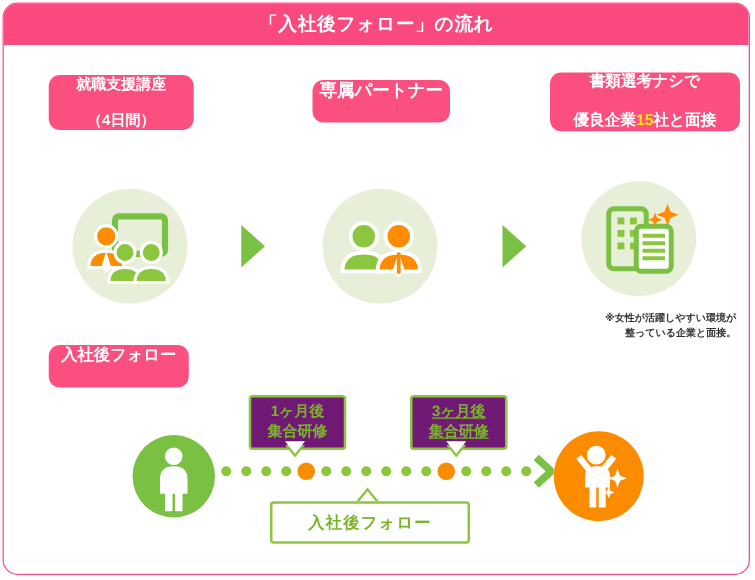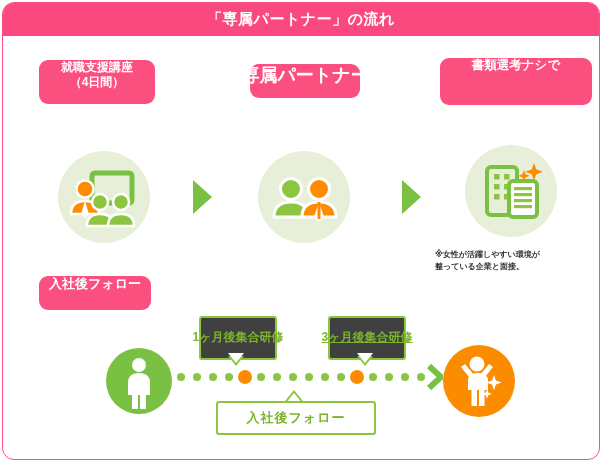--- a/index.html
+++ b/index.html
@@ -45,30 +45,30 @@
 
   
   .pill {
     position: absolute;
     background: #fb4f80;
     color: #ffffff;
     border-radius: 9px;
     display: flex;
     flex-direction: column;
     align-items: center;
-    justify-content: flex-start;
+    justify-content: space-between;
     font-weight: bold;
     line-height: 1.25;
     text-align: center;
   }
   .pill .ln { display: block; white-space: nowrap; }
   .hl { color: #ffe800; }
 
   #pill-course  { left: 36px;  top: 57px;  width: 116px; height: 44px; font-size: 12px; }
-  #pill-partner { left: 247px; top: 61px;  width: 110px; height: 34px; font-size: 18px; }
+  #pill-partner { left: 247px; top: 61px;  width: 110px; height: 34px; font-size: 14px; }
   #pill-interview { left: 437px; top: 55px; width: 152px; height: 47px; font-size: 12.5px; }
   #pill-follow  { left: 36px;  top: 273px; width: 112px; height: 34px; font-size: 13px; }
 
   
   .bigcircle {
     position: absolute;
     width: 92px;
     height: 92px;
     border-radius: 50%;
     background: #e7efd8;
@@ -88,21 +88,21 @@
   }
   #tri-1 { left: 190px; top: 177px; }
   #tri-2 { left: 399px; top: 177px; }
 
   
   #note {
     position: absolute;
     left: 432px;
     top: 246px;
     width: 154px;
-    text-align: left;
+    text-align: right;
     font-size: 8px;
     line-height: 1.45;
     color: #333333;
     font-weight: bold;
   }
 
   
   #circle-start {
     position: absolute;
     left: 103px;
@@ -123,28 +123,28 @@
   }
   #circle-start svg, #circle-end svg { position: absolute; left: 0; top: 0; }
 
   #dot-track { position: absolute; left: 170px; top: 360px; }
 
   
   .bubble {
     position: absolute;
     border: 2px solid #8cc63e;
     border-radius: 3px;
-    background: #404040;
+    background: #701a75;
     color: #7ab42b;
     font-weight: bold;
     font-size: 12px;
     line-height: 1.3;
     text-align: center;
     display: flex;
-    flex-direction: row;
+    flex-direction: column;
     align-items: center;
     justify-content: center;
   }
   .bubble .ln { display: block; white-space: nowrap; }
   #bubble-1 { left: 196px; top: 313px; width: 74px; height: 40px; }
   #bubble-2 { left: 325px; top: 313px; width: 74px; height: 40px; text-decoration: underline; }
 
   .bubble-tail-out, .bubble-tail-in {
     position: absolute;
     width: 0; height: 0;
@@ -182,33 +182,34 @@
     border-right: 9px solid transparent;
   }
   #tailb-out { border-bottom: 11px solid #8cc63e; left: 282px; top: 387px; }
   #tailb-in  { border-bottom: 11px solid #ffffff; left: 282px; top: 390px; }
 </style>
 </head>
 <body>
 
 <div class="card">
 
-  <div class="card-header">「専属パートナー」の流れ</div>
+  <div class="card-header">「入社後フォロー」の流れ</div>
 
   <div class="pill" id="pill-course">
     <span class="ln">就職支援講座</span>
     <span class="ln">（4日間）</span>
   </div>
 
   <div class="pill" id="pill-partner">
     <span class="ln">専属パートナー</span>
   </div>
 
   <div class="pill" id="pill-interview">
     <span class="ln">書類選考ナシで</span>
+    <span class="ln"><span>優良企業</span><span class="hl">15</span><span>社と面接</span></span>
   </div>
 
   <div class="bigcircle" id="circle-1">
     <svg width="92" height="92" viewBox="0 0 92 92" aria-hidden="true">
       <rect x="34" y="22" width="40" height="30" rx="3" fill="none" stroke="#7ac143" stroke-width="5"></rect>
       <circle cx="27" cy="38" r="8.5" fill="#ff8c00" stroke="#ffffff" stroke-width="2.5"></circle>
       <path d="M13 63 q0-13 14-13 q14 0 14 13 z" fill="#ff8c00" stroke="#ffffff" stroke-width="2.5"></path>
       <path d="M27 50 l-4 13 l4 4 l4-4 z" fill="#ffffff"></path>
       <circle cx="42" cy="51" r="8" fill="#8cc63e" stroke="#ffffff" stroke-width="2.5"></circle>
       <path d="M29 75 q0-12 13-12 q13 0 13 12 z" fill="#8cc63e" stroke="#ffffff" stroke-width="2.5"></path>

